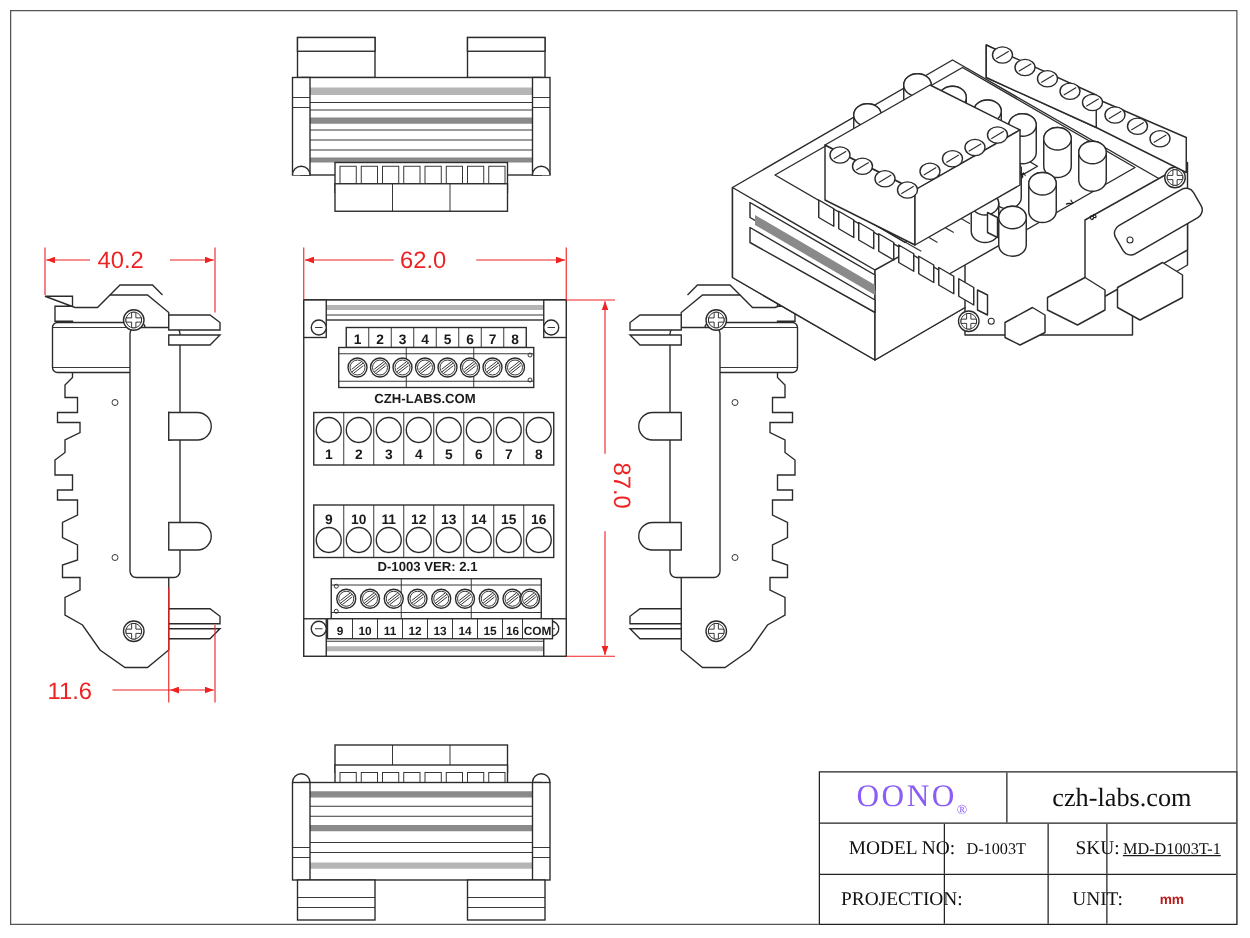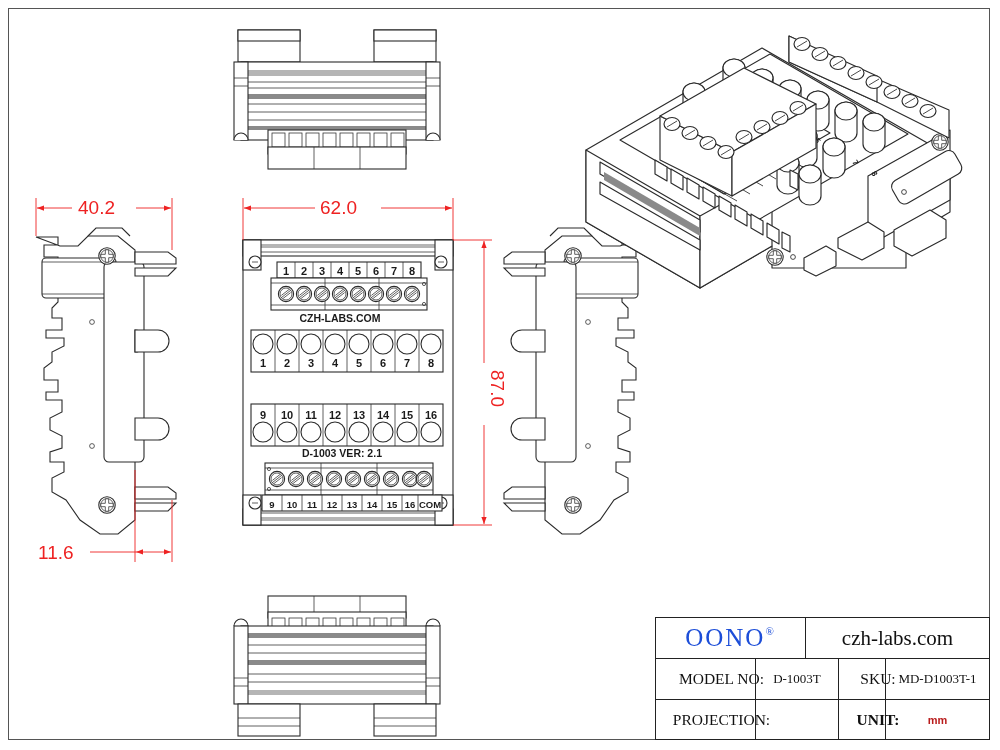--- a/index.html
+++ b/index.html
@@ -32,21 +32,21 @@
       display:flex;flex-direction:column;}
   .tb-row{display:flex;border-bottom:1.4px solid #222;box-sizing:border-box;}
   .tb-row:last-child{border-bottom:none;}
   .tb-r1{height:41px;align-items:center;}
   .tb-r2{height:41px;}
   .tb-r3{flex:1;}
   .tb-cell{display:flex;align-items:center;justify-content:center;
            border-right:1.4px solid #222;box-sizing:border-box;height:100%;}
   .tb-cell:last-child{border-right:none;}
   .logo{font-family:"Liberation Serif",serif;font-size:25px;letter-spacing:2px;
-        color:#1d4ed8;display:flex;align-items:flex-start;}
+        color:#8b5cf6;display:flex;align-items:flex-end;}
   .logo sup{font-size:11px;line-height:1;position:relative;top:2px;}
   .site{font-family:"Liberation Serif",serif;font-size:21px;color:#111;}
   .lbl{font-family:"Liberation Serif",serif;font-size:15.5px;color:#111;
        white-space:nowrap;margin-left:32px;}
   .val{font-family:"Liberation Serif",serif;font-size:13px;color:#111;white-space:nowrap;}
   .unitval{font-family:"Liberation Sans",sans-serif;font-size:11px;font-weight:bold;color:#b91c1c;}
 </style>
 </head>
 <body>
 
@@ -617,39 +617,39 @@
     <div class="tb-row tb-r2">
       <div class="tb-cell" style="width:100px;">
         <span class="lbl">MODEL NO:</span>
       </div>
       <div class="tb-cell" style="width:83px;">
         <span class="val">D-1003T</span>
       </div>
       <div class="tb-cell" style="width:47px;">
         <span class="lbl">SKU:</span>
       </div>
-      <div class="tb-cell" style="flex:1;">
+      <div class="tb-cell" style="flex:1;text-decoration:underline;">
         <span class="val">MD-D1003T-1</span>
       </div>
     </div>
 
     <div class="tb-row tb-r3">
       <div class="tb-cell" style="width:100px;">
         <span class="lbl">PROJECTION:</span>
       </div>
       <div class="tb-cell" style="width:83px;">
         <svg width="78" height="34" viewBox="0 0 78 34">
           <line x1="2" y1="17" x2="74" y2="17" stroke="#ee2222" stroke-width="0.9" stroke-dasharray="7,3,2,3"></line>
           <line x1="17" y1="2" x2="17" y2="32" stroke="#ee2222" stroke-width="0.9" stroke-dasharray="7,3,2,3"></line>
           <circle cx="17" cy="17" r="10" fill="none" stroke="#111" stroke-width="1.1"></circle>
           <circle cx="17" cy="17" r="5" fill="none" stroke="#111" stroke-width="1.1"></circle>
           <path d="M36,9 L58,13 L58,21 L36,25 Z" fill="none" stroke="#111" stroke-width="1.1"></path>
         </svg>
       </div>
-      <div class="tb-cell" style="width:47px;font-weight:bold;">
+      <div class="tb-cell" style="width:47px;">
         <span class="lbl">UNIT:</span>
       </div>
       <div class="tb-cell" style="flex:1;">
         <span class="unitval">mm</span>
       </div>
     </div>
   </div>
 </div>
 
 </body></html>

